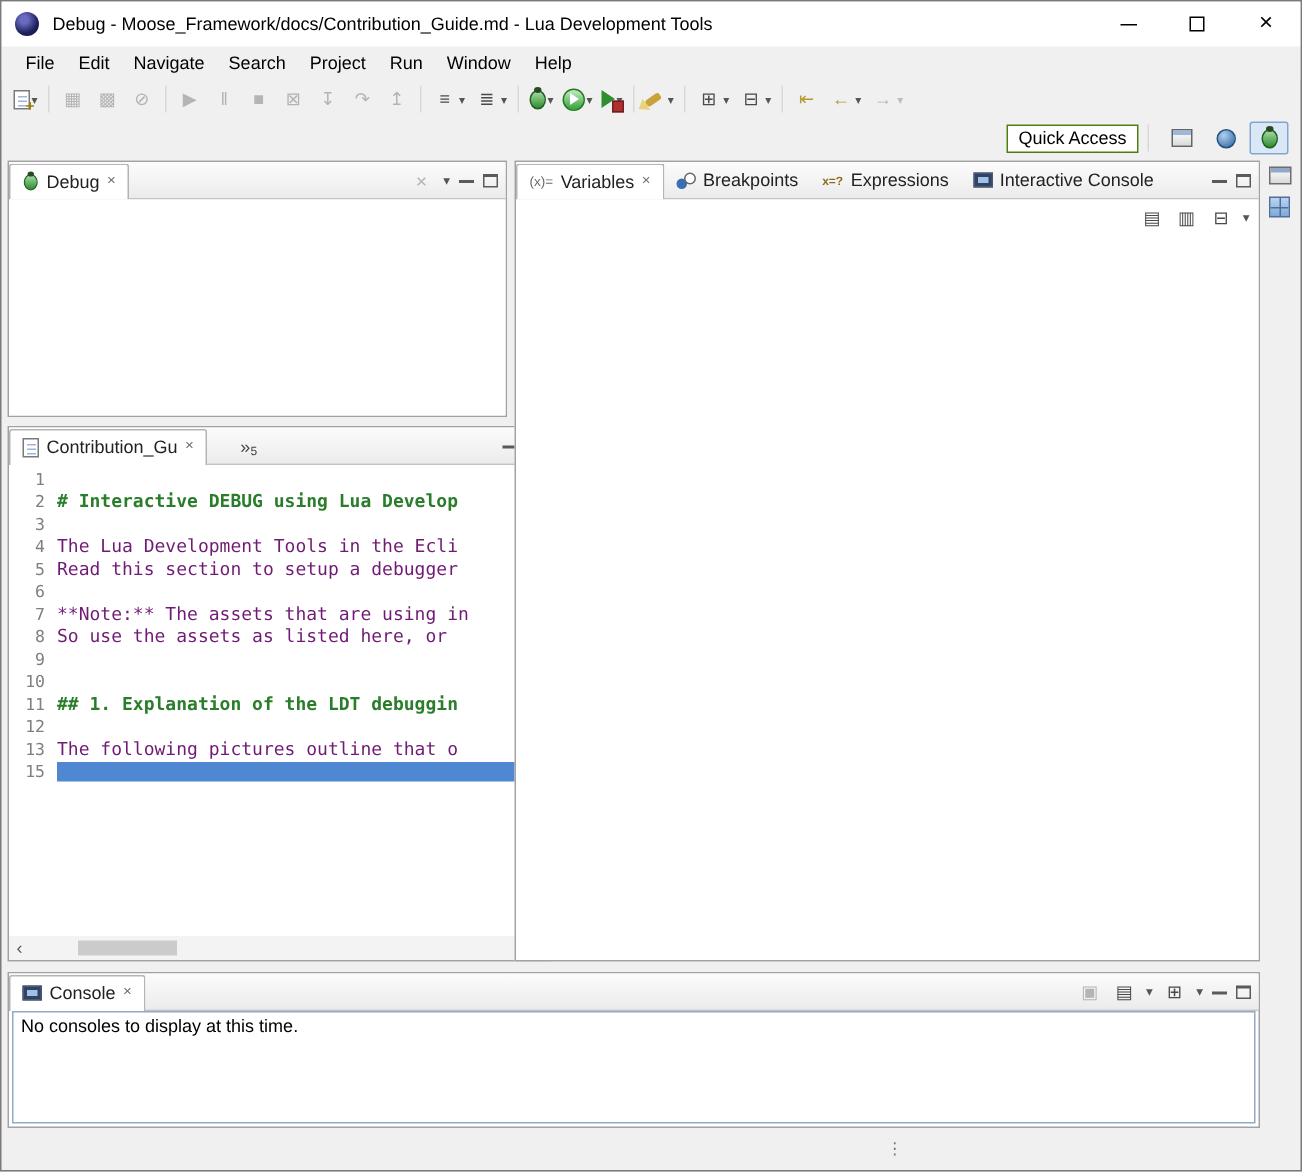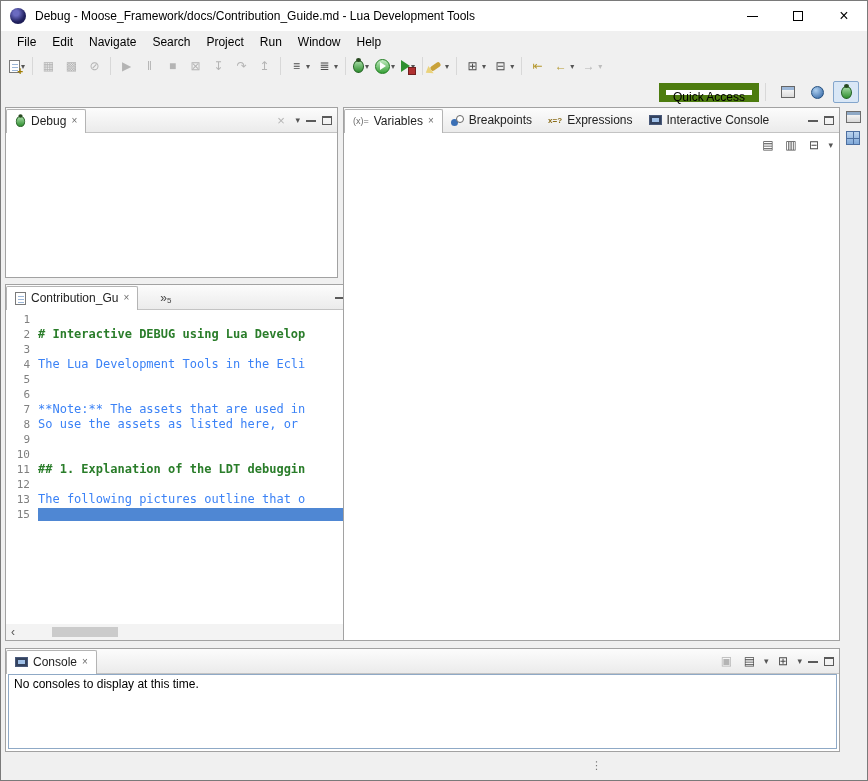--- a/index.html
+++ b/index.html
@@ -43,21 +43,21 @@
   .runc { width:15px; height:15px; border-radius:50%; border:1px solid #1f7d1f;
           background:linear-gradient(#c4ecc4,#37a037); display:flex; align-items:center; justify-content:center; }
   .runc::after { content:""; width:0; height:0; border-left:6px solid #fff; border-top:4px solid transparent; border-bottom:4px solid transparent; margin-left:1px; }
   .ext-play { position:relative; width:0; height:0; border-left:9px solid #2f8f2f; border-top:6px solid transparent; border-bottom:6px solid transparent; }
   .ext-play::after { content:""; position:absolute; left:-2px; top:1px; width:6px; height:6px; background:#b03030; border:1px solid #702020; }
   .flash { width:11px; height:5px; background:#c9a23a; border-radius:2px; transform:rotate(-35deg); position:relative; }
   .flash::before { content:""; position:absolute; left:-6px; top:-2px; width:0; height:0;
                    border-right:6px solid #ead27a; border-top:4px solid transparent; border-bottom:5px solid transparent; }
 
   .toolbar2 { height:26px; display:flex; align-items:center; justify-content:flex-end; padding-right:8px; }
-  .qa-box { border:7px solid #4d7c0f; background:#fff; height:19px; padding:0 7px; display:flex; align-items:flex-start; }
+  .qa-box { border:1px solid #4d7c0f; background:#fff; height:19px; padding:0 7px; display:flex; align-items:center; }
   .persp { width:26px; height:22px; display:flex; align-items:center; justify-content:center; margin-left:3px; }
   .persp.active { background:#d9e7f6; border:1px solid #84a6cc; border-radius:2px; }
   .openp { width:14px; height:12px; border:1px solid #666; background:linear-gradient(#fff,#dadada); position:relative; }
   .openp::before { content:""; position:absolute; left:0; top:0; right:0; height:3px; background:#9db8d9; }
   .orb { width:13px; height:13px; border-radius:50%; border:1px solid #24507f;
          background:radial-gradient(circle at 35% 30%, #aed0f0, #2b5fa0); }
 
   
   .panel { position:absolute; background:#fff; border:1px solid #a2a2a2; }
   .tabbar { height:25px; display:flex; align-items:flex-end; background:linear-gradient(#fcfcfc,#ebebeb);
@@ -75,21 +75,21 @@
   #debug-view   { left:4px;  top:106px; width:333px; height:171px; }
   #editor-view  { left:4px;  top:283px; width:362px; height:357px; }
   #vars-view    { left:342px; top:106px; width:497px; height:534px; }
   #console-view { left:4px;  top:647px; width:835px; height:104px; }
 
   
   .ed-body { position:absolute; top:25px; left:0; right:0; bottom:0; background:#fff; overflow:hidden; }
   .ed-lines { position:absolute; left:0; right:14px; top:2px; bottom:16px; }
   .ed-row { display:flex; height:15px; line-height:15px; font-family:"DejaVu Sans Mono", monospace; font-size:12px; white-space:pre; }
   .ln { width:32px; text-align:right; padding-right:8px; color:#808080; font-size:11px; flex:none; }
-  .code { color:#3b82f6; }
+  .code { color:#701a75; }
   .md-h1 { color:#2a7d2a; font-weight:bold; }
   .selbar { flex:1; height:13px; margin:1px 2px 0 0; background:#4f87d3; }
   .vsb { position:absolute; right:0; top:0; bottom:16px; width:14px; background:#fbfbfb;
          display:flex; flex-direction:column; justify-content:space-between; align-items:center;
          font-size:9px; color:#8a8a8a; padding:3px 0; }
   .hsb { position:absolute; left:0; right:14px; bottom:0; height:16px; background:#f3f3f3;
          display:flex; align-items:center; font-size:12px; color:#555; padding:0 5px; position:absolute; }
   .hthumb { position:absolute; left:46px; top:3px; width:66px; height:10px; background:#cbcbcb; }
   .hsb .right-arrow { margin-left:auto; }
   .tab-overflow { margin-left:22px; display:flex; align-items:flex-start; color:#444; font-size:12px; padding-bottom:4px; }
@@ -291,23 +291,23 @@
         <span class="p-min"></span>
         <span class="p-max"></span>
       </div>
     </div>
     <div class="ed-body">
       <div class="ed-lines">
         <div class="ed-row"><span class="ln">1</span><span class="code"></span></div>
         <div class="ed-row"><span class="ln">2</span><span class="code md-h1"># Interactive DEBUG using Lua Develop</span></div>
         <div class="ed-row"><span class="ln">3</span><span class="code"></span></div>
         <div class="ed-row"><span class="ln">4</span><span class="code">The Lua Development Tools in the Ecli</span></div>
-        <div class="ed-row"><span class="ln">5</span></div>
+        <div class="ed-row"><span class="ln">5</span><span class="code">Read this section to setup a debugger</span></div>
         <div class="ed-row"><span class="ln">6</span><span class="code"></span></div>
-        <div class="ed-row"><span class="ln">7</span><span class="code">**Note:** The assets that are used in</span></div>
+        <div class="ed-row"><span class="ln">7</span><span class="code">**Note:** The assets that are using in</span></div>
         <div class="ed-row"><span class="ln">8</span><span class="code">So use the assets as listed here, or </span></div>
         <div class="ed-row"><span class="ln">9</span><span class="code"></span></div>
         <div class="ed-row"><span class="ln">10</span><span class="code"></span></div>
         <div class="ed-row"><span class="ln">11</span><span class="code md-h1">## 1. Explanation of the LDT debuggin</span></div>
         <div class="ed-row"><span class="ln">12</span><span class="code"></span></div>
         <div class="ed-row"><span class="ln">13</span><span class="code">The following pictures outline that o</span></div>
         <div class="ed-row"><span class="ln">15</span><span class="code"></span><span class="selbar"></span></div>
       </div>
       <div class="vsb">
         <span>∧</span>

